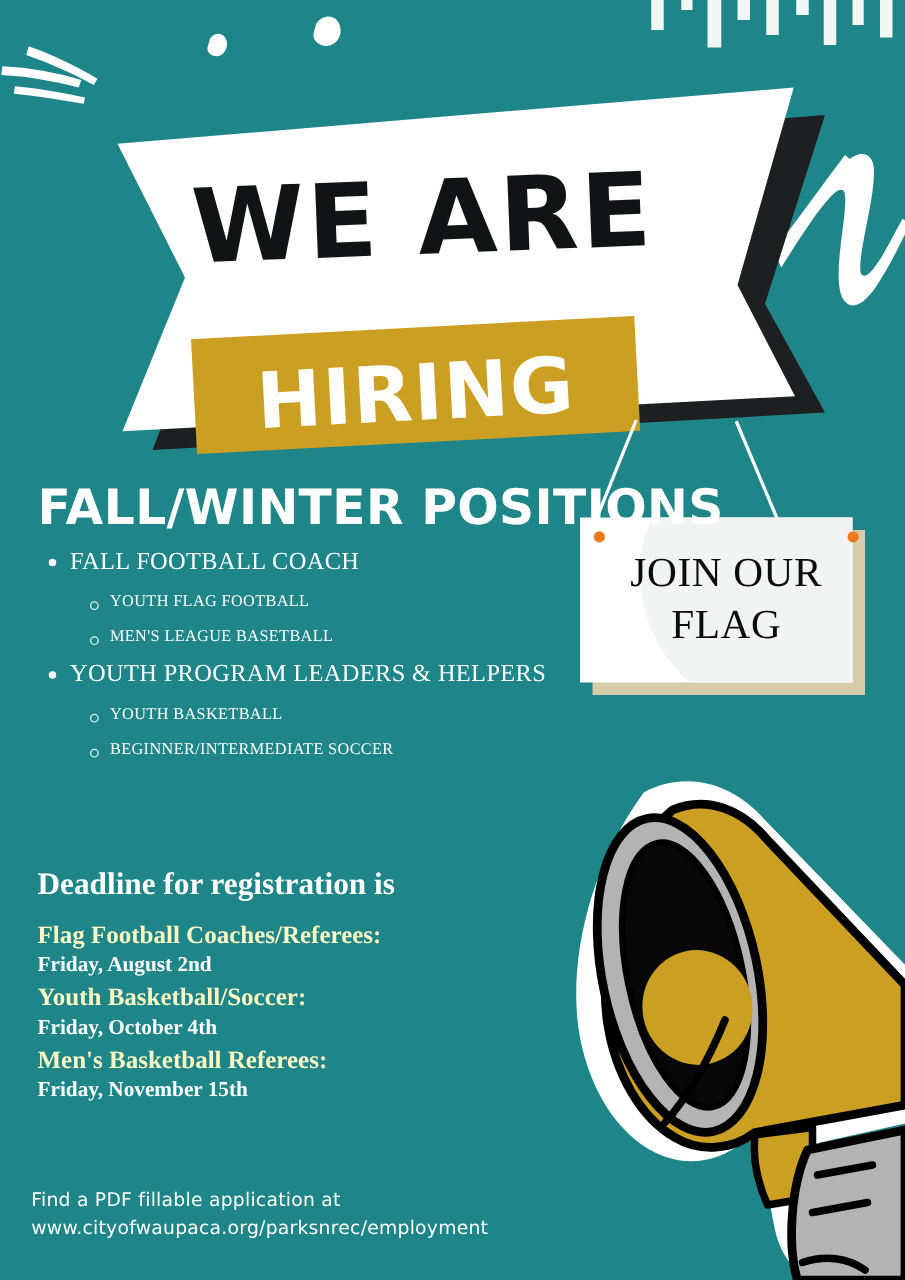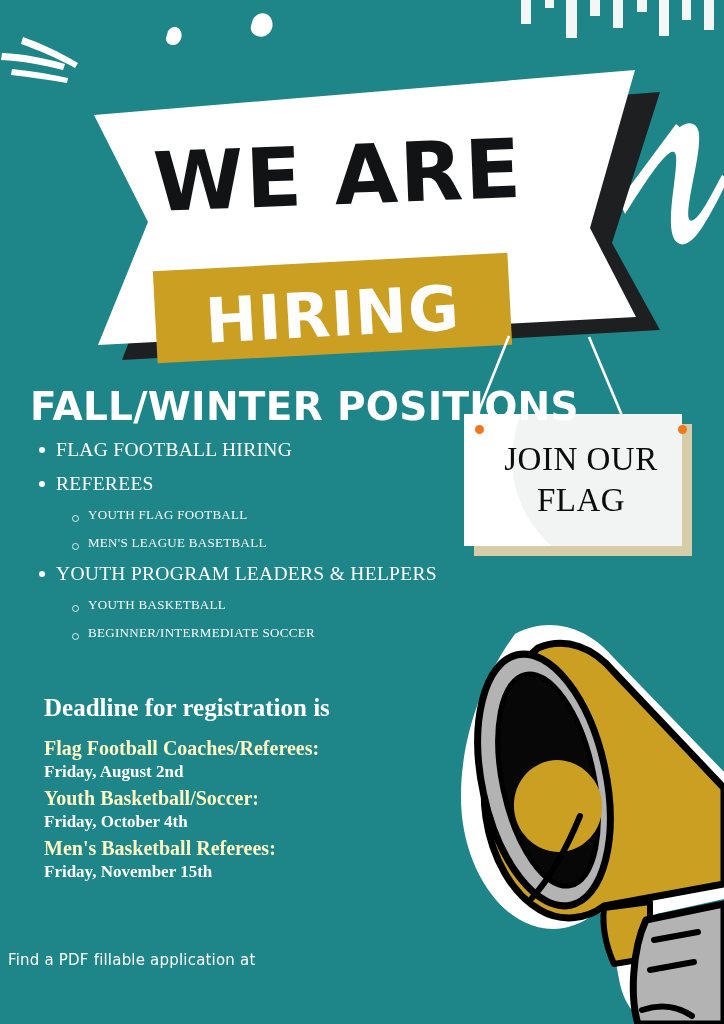--- a/index.html
+++ b/index.html
@@ -117,21 +117,21 @@
     content:"";position:absolute;left:9px;top:8px;
     width:6px;height:6px;border-radius:50%;background:#ffffff;
   }
   .pos-item.lv2::before{
     content:"";position:absolute;left:42px;top:8px;
     width:5px;height:5px;border-radius:50%;
     border:1.4px solid #dff0ef;background:transparent;
   }
 
   
-  .deadline{position:absolute;left:44px;top:694px;width:390px;}
+  .deadline{position:absolute;left:30px;top:694px;width:390px;}
   .deadline-title{
     font-family:"Liberation Serif", serif;
     font-weight:700;
     font-size:25px;
     color:#ffffff;
     margin:0 0 14px 0;
     white-space:nowrap;
   }
   .dl-row{margin-bottom:1px;}
   .dl-label{
@@ -146,21 +146,21 @@
     font-family:"Liberation Serif", serif;
     font-weight:700;
     font-size:17px;
     color:#ffffff;
     line-height:1.3;
     margin-bottom:3px;
     white-space:nowrap;
   }
 
   
-  .footer{position:absolute;left:8px;top:950px;width:480px;}
+  .footer{position:absolute;left:25px;top:950px;width:480px;}
   .footer-line{
     font-family:"DejaVu Sans", sans-serif;
     font-size:15px;
     color:#ffffff;
     line-height:1.45;
     letter-spacing:.2px;
     white-space:nowrap;
   }
 
   
@@ -227,22 +227,21 @@
     <div class="sign-dot r"></div>
     <div class="sign-text">
       <span>JOIN OUR</span>
       <span>FLAG</span>
     </div>
   </div>
 
   <div class="positions">
     <h2 class="pos-title">FALL/WINTER POSITIONS</h2>
     <ul class="pos-list">
-      <li class="pos-item lv1">FLAG FOOTBALL HIRING</li>
-      <li class="pos-item lv1">REFEREES</li>
+      <li class="pos-item lv1">FALL FOOTBALL COACH</li>
       <li class="pos-item lv2">YOUTH FLAG FOOTBALL</li>
       <li class="pos-item lv2">MEN'S LEAGUE BASETBALL</li>
       <li class="pos-item lv1">YOUTH PROGRAM LEADERS &amp; HELPERS</li>
       <li class="pos-item lv2">YOUTH BASKETBALL</li>
       <li class="pos-item lv2">BEGINNER/INTERMEDIATE SOCCER</li>
     </ul>
   </div>
 
   <div class="deadline">
     <h3 class="deadline-title">Deadline for registration is</h3>
@@ -286,15 +285,16 @@
     <path fill="#b3b3b3" stroke="#000000" stroke-width="7" stroke-linejoin="round" d="M248,322 L326,306 L326,426 L240,426 C232,400 234,352 248,322 Z"></path>
     <g stroke="#000000" stroke-width="6" stroke-linecap="round" fill="none">
       <path d="M256,342 L300,334"></path>
       <path d="M252,372 L296,364"></path>
     </g>
     <path fill="none" stroke="#000000" stroke-width="6" stroke-linecap="round" d="M244,412 C262,406 280,408 294,418"></path>
   </svg>
 
   <div class="footer">
     <div class="footer-line">Find a PDF fillable application at</div>
+    <div class="footer-line">www.cityofwaupaca.org/parksnrec/employment</div>
   </div>
 
 </div>
 
 </body></html>

